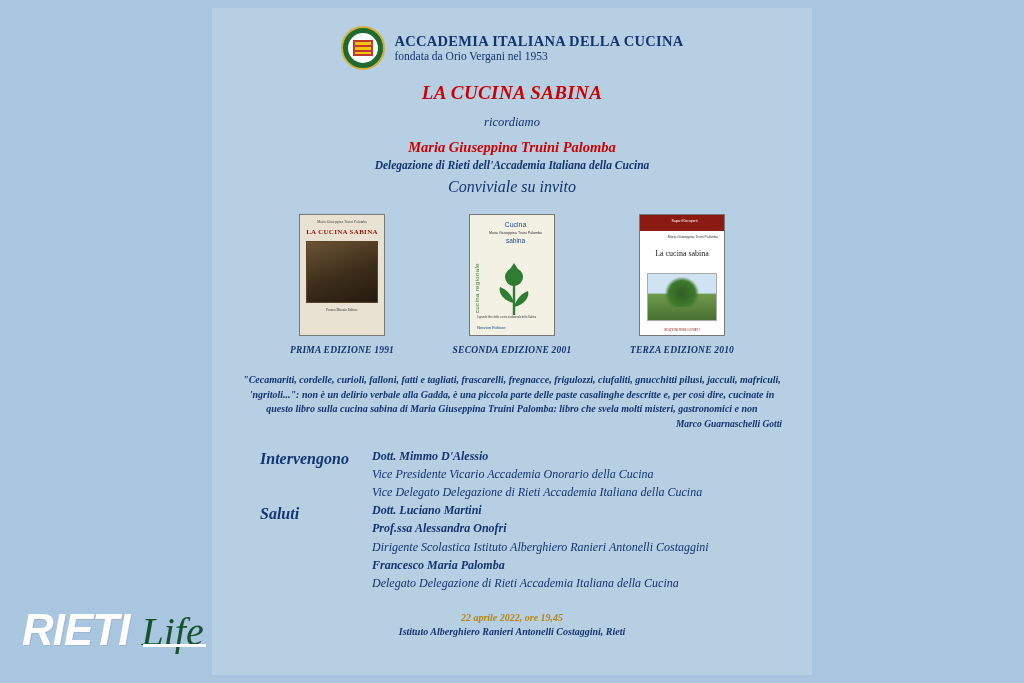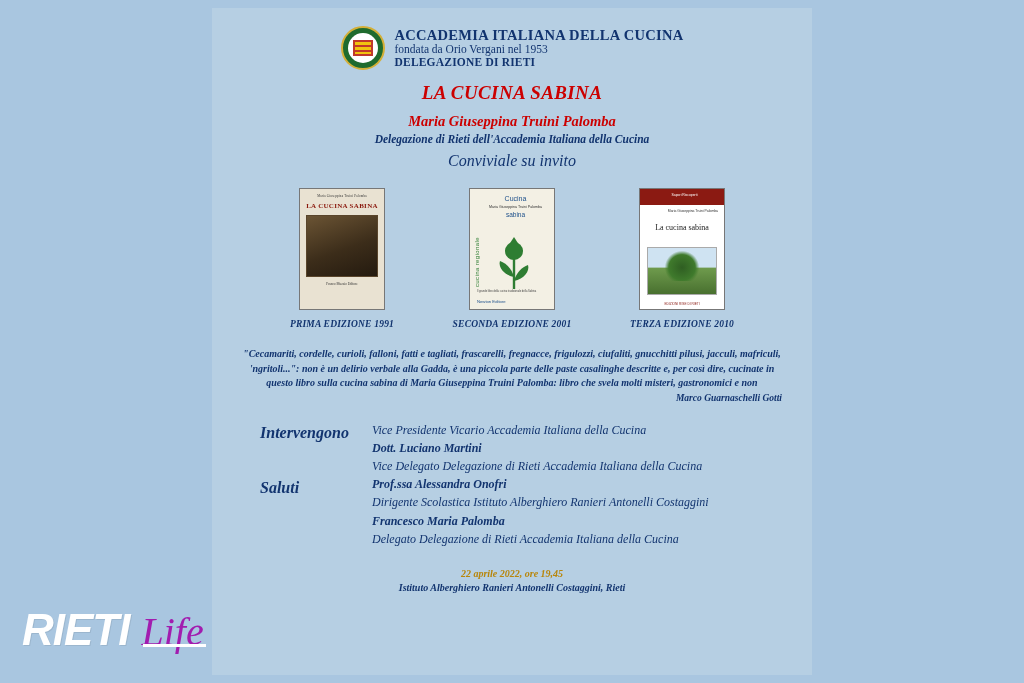--- a/index.html
+++ b/index.html
@@ -351,21 +351,21 @@
     font-style: italic;
     font-size: 44px;
     color: #ffffff;
     letter-spacing: -1px;
     text-shadow: 1px 1px 0 rgba(0,0,0,.08);
   }
   .wm-life {
     font-family: "Liberation Serif", serif;
     font-style: italic;
     font-size: 40px;
-    color: #a21caf;
+    color: #14532d;
     padding: 0 4px;
     position: relative;
   }
   .wm-life::after {
     content: "";
     position: absolute;
     left: 6px;
     right: 2px;
     bottom: 8px;
     height: 3px;
@@ -386,26 +386,26 @@
           <circle cx="22" cy="22" r="15" fill="#ffffff"></circle>
           <rect x="12" y="14" width="20" height="16" fill="#c0392b"></rect>
           <rect x="14" y="16" width="16" height="3" fill="#f1c40f"></rect>
           <rect x="14" y="21" width="16" height="3" fill="#f1c40f"></rect>
           <rect x="14" y="26" width="16" height="2" fill="#f1c40f"></rect>
         </svg>
       </div>
       <div class="header-text">
         <div class="acc-title">ACCADEMIA ITALIANA DELLA CUCINA</div>
         <div class="acc-sub">fondata da Orio Vergani nel 1953</div>
-        <div class="acc-deleg">DELEGAZIONE DI RIETI</div>
       </div>
     </div>
 
     <div class="block-center">
       <div class="t-book">LA CUCINA SABINA</div>
+      <div class="t-ricordiamo">ricordiamo</div>
       <div class="t-name">Maria Giuseppina Truini Palomba</div>
       <div class="t-role2">Delegazione di Rieti dell'Accademia Italiana della Cucina</div>
       <div class="t-invito">Conviviale su invito</div>
     </div>
 
     <div class="covers">
 
       <div class="cover-wrap">
         <div class="cover c1">
           <div class="c1-top">Maria Giuseppina Truini Palomba</div>
@@ -455,23 +455,24 @@
     <div class="quote">"Cecamariti, cordelle, curioli, falloni, fatti e tagliati, frascarelli, fregnacce, frigulozzi, ciufaliti, gnucchitti pilusi, jacculi, mafriculi, 'ngritoli...": non è un delirio verbale alla Gadda, è una piccola parte delle paste casalinghe descritte e, per così dire, cucinate in questo libro sulla cucina sabina di Maria Giuseppina Truini Palomba: libro che svela molti misteri, gastronomici e non</div>
     <div class="quote-author">Marco Guarnaschelli Gotti</div>
 
     <div class="speakers">
       <div class="sp-labels">
         <div class="sp-label">Intervengono</div>
         <div class="sp-spacer"></div>
         <div class="sp-label">Saluti</div>
       </div>
       <div class="sp-names">
-        <div class="sp-line">Vice Presidente Vicario Accademia Italiana della Cucina</div>
+        <div class="sp-line bold">Dott. Mimmo D'Alessio</div>
+        <div class="sp-line">Vice Presidente Vicario Accademia Onorario della Cucina</div>
+        <div class="sp-line">Vice Delegato Delegazione di Rieti Accademia Italiana della Cucina</div>
         <div class="sp-line bold">Dott. Luciano Martini</div>
-        <div class="sp-line">Vice Delegato Delegazione di Rieti Accademia Italiana della Cucina</div>
         <div class="sp-line bold">Prof.ssa Alessandra Onofri</div>
         <div class="sp-line">Dirigente Scolastica Istituto Alberghiero Ranieri Antonelli Costaggini</div>
         <div class="sp-line bold">Francesco Maria Palomba</div>
         <div class="sp-line">Delegato Delegazione di Rieti Accademia Italiana della Cucina</div>
       </div>
     </div>
 
     <div class="footer">
       <div class="f-when">22 aprile 2022, ore 19,45</div>
       <div class="f-where">Istituto Alberghiero Ranieri Antonelli Costaggini, Rieti</div>

